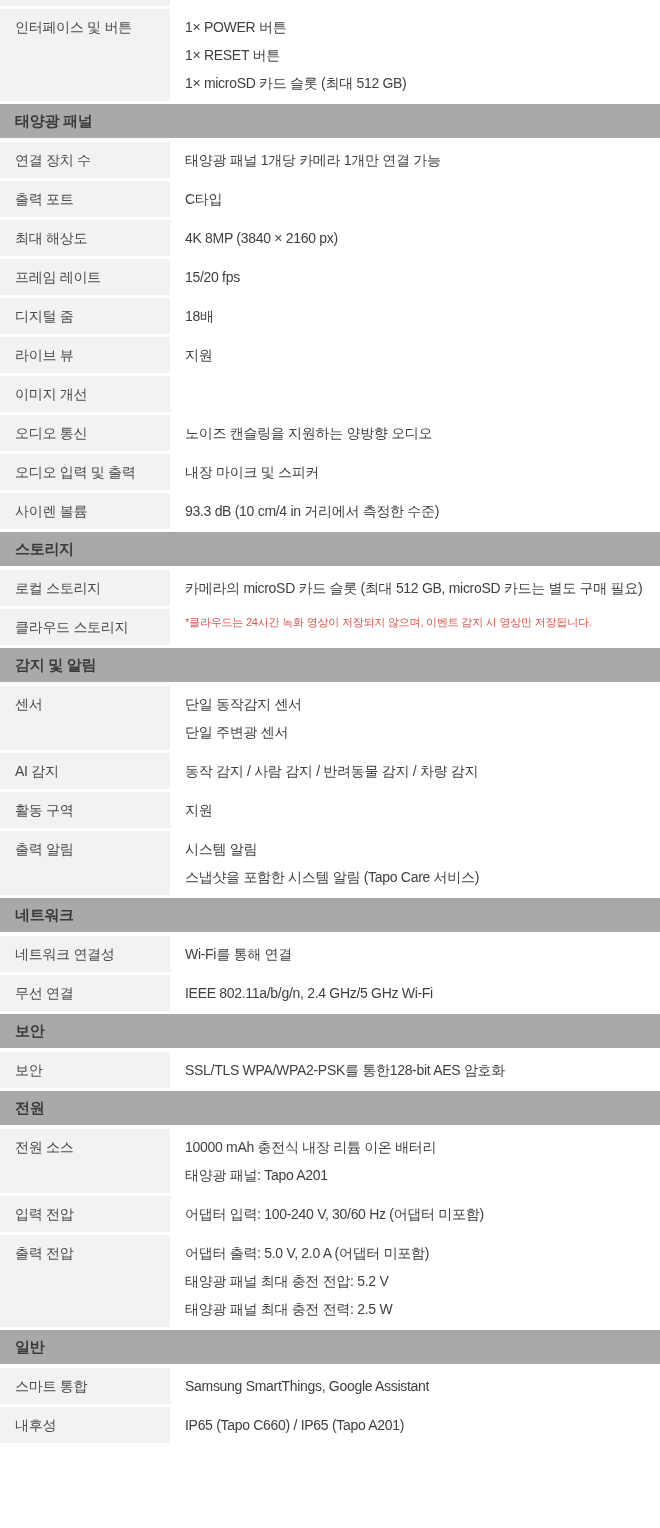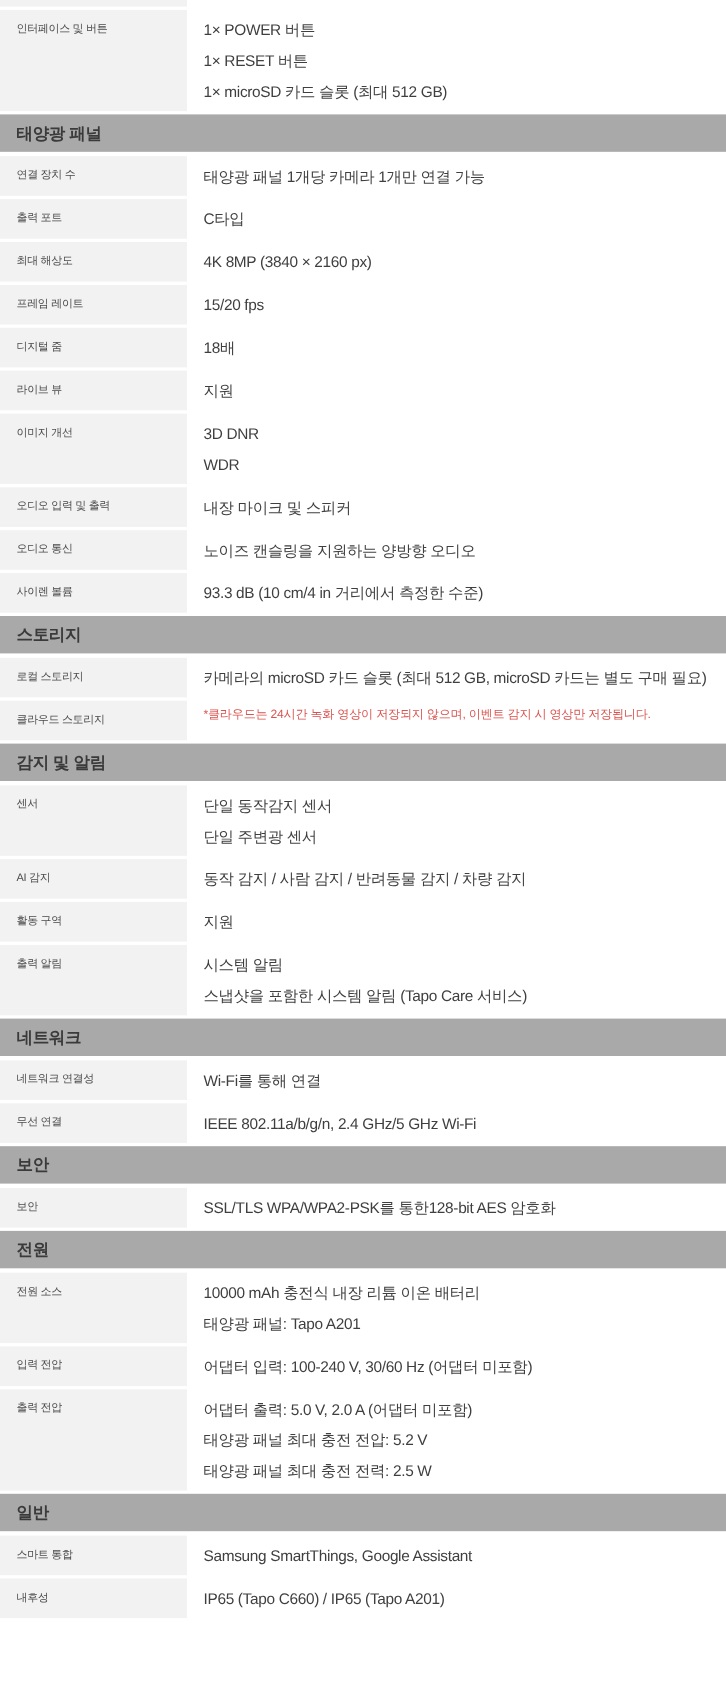--- a/index.html
+++ b/index.html
@@ -44,21 +44,21 @@
   .row{
     display:flex;
     align-items:stretch;
     margin-bottom:3px;
   }
   .label{
     flex:0 0 170px;
     width:170px;
     background:var(--label-bg);
     color:var(--label-text);
-    font-size:10px;
+    font-size:14px;
     line-height:28px;
     padding:4px 8px 4px 15px;
     letter-spacing:-0.3px;
     white-space:nowrap;
   }
   .value{
     flex:1 1 auto;
     padding:4px 10px 4px 15px;
     color:var(--value-text);
   }
@@ -124,35 +124,31 @@
         </div>
       </div>
       <div class="row">
         <div class="label">라이브 뷰</div>
         <div class="value">
           <div class="vline">지원</div>
         </div>
       </div>
       <div class="row">
         <div class="label">이미지 개선</div>
-        <div class="value">
-          <div class="vline">3D DNR</div>
-          <div class="vline">WDR</div>
+      </div>
+      <div class="row">
+        <div class="label">오디오 통신</div>
+        <div class="value">
+          <div class="vline">노이즈 캔슬링을 지원하는 양방향 오디오</div>
         </div>
       </div>
       <div class="row">
         <div class="label">오디오 입력 및 출력</div>
         <div class="value">
           <div class="vline">내장 마이크 및 스피커</div>
-        </div>
-      </div>
-      <div class="row">
-        <div class="label">오디오 통신</div>
-        <div class="value">
-          <div class="vline">노이즈 캔슬링을 지원하는 양방향 오디오</div>
         </div>
       </div>
       <div class="row">
         <div class="label">사이렌 볼륨</div>
         <div class="value">
           <div class="vline">93.3 dB (10 cm/4 in 거리에서 측정한 수준)</div>
         </div>
       </div>
       <div class="section-header">스토리지</div>
       <div class="row">

